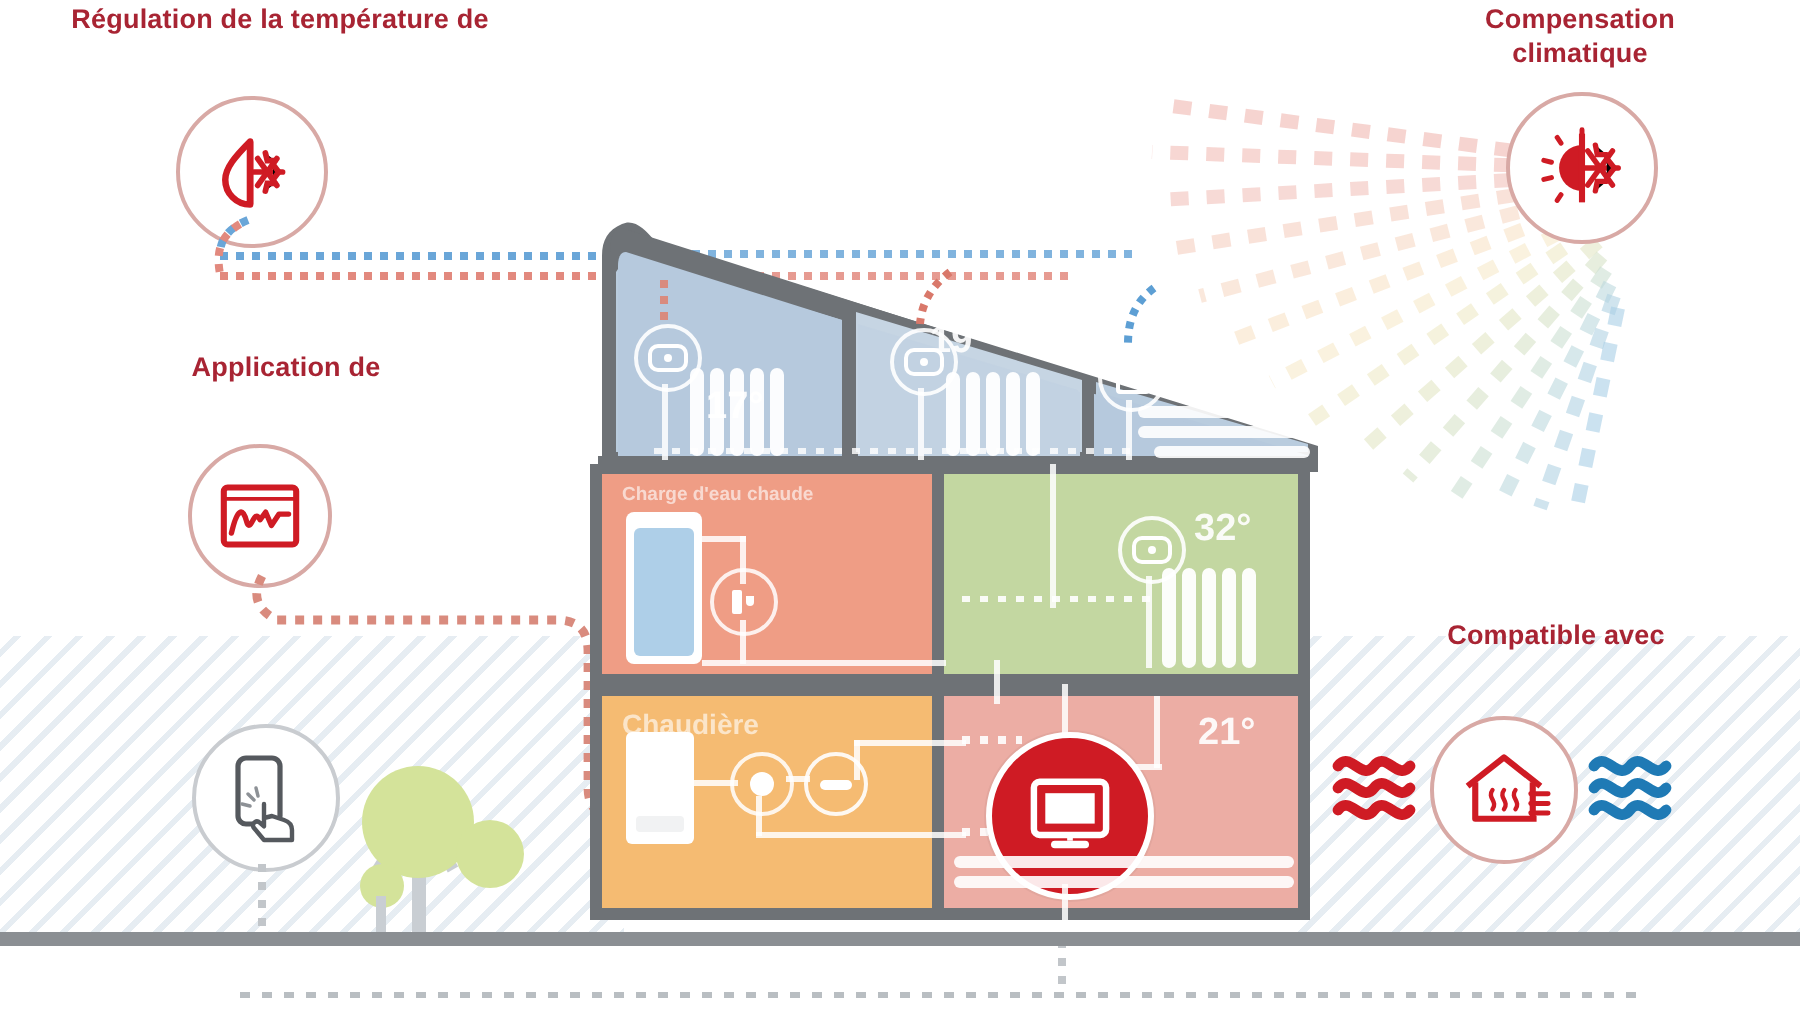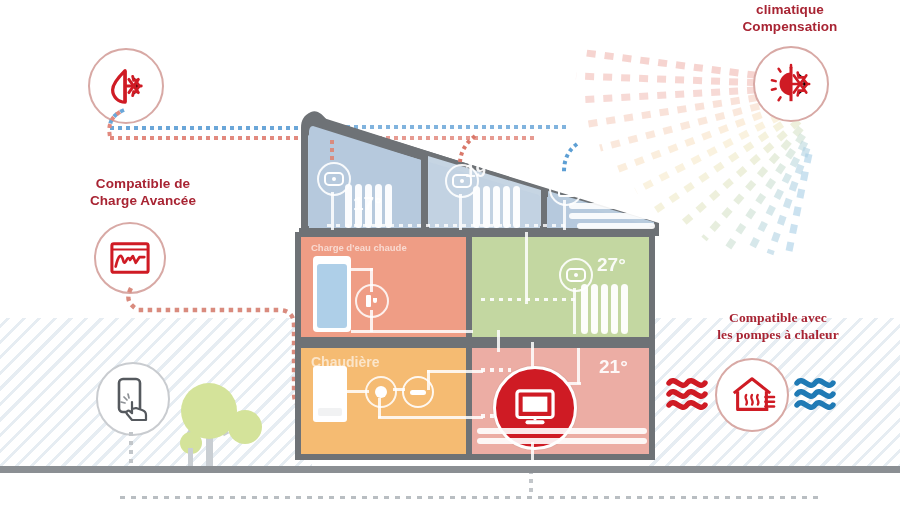--- a/index.html
+++ b/index.html
@@ -105,20 +105,21 @@
       <path d="M239,103 L120,208" stroke="#e2e6c5" opacity=".6"></path>
       <path d="M241,110 L144,221" stroke="#d7e2c8" opacity=".6"></path>
       <path d="M243,117 L168,230" stroke="#cbdfd2" opacity=".6"></path>
       <path d="M245,124 L190,234" stroke="#bcd8dd" opacity=".6"></path>
       <path d="M247,130 L210,236" stroke="#b0d2e3" opacity=".6"></path>
       <path d="M249,136 L228,238" stroke="#a9cee6" opacity=".6"></path>
     </g>
   </svg>
 
   <div class="label red" style="left:10px;top:2px;width:260px;font-size:13.5px;">
+    <div>Régulation de la température de</div>
   </div>
   <div class="circle red" style="left:88px;top:48px;width:72px;height:72px;">
     <svg width="42" height="42" viewBox="0 0 44 44">
       <path d="M21,6 C13,14 8,20 8,26 a13,13 0 0 0 13,13 Z" fill="none" stroke="#cf1b24" stroke-width="3.4" stroke-linejoin="round"></path>
       <path d="M21,6 L21,39" stroke="#cf1b24" stroke-width="3.4"></path>
       <g stroke="#cf1b24" stroke-width="3" stroke-linecap="round">
         <path d="M23,22 L38,22"></path>
         <path d="M25,15 L35,29"></path>
         <path d="M25,29 L35,15"></path>
         <path d="M33,18 L36,22 L33,26"></path>
@@ -132,22 +133,21 @@
   <div class="dashh d-red" style="left:110px;top:136px;width:210px;height:4px;"></div>
   <svg style="position:absolute;left:98px;top:108px;width:40px;height:40px;">
     <path d="M26,2 C16,6 12,12 12,19" fill="none" stroke="#6aa6d8" stroke-width="4" stroke-dasharray="4 4"></path>
     <path d="M22,4 C12,10 10,18 12,29" fill="none" stroke="#e2897e" stroke-width="4" stroke-dasharray="4 4"></path>
   </svg>
 
   <div class="dashh d-blue" style="left:322px;top:125px;width:248px;height:4px;opacity:.85;"></div>
   <div class="dashh d-red" style="left:322px;top:136px;width:212px;height:4px;opacity:.85;"></div>
 
   <div class="label red" style="left:48px;top:176px;width:190px;font-size:13.5px;">
-    <div>Compatible de</div>
-    <div>Charge Avancée</div>
+    <div>Application de</div>
   </div>
   <div class="circle red" style="left:94px;top:222px;width:68px;height:68px;">
     <svg width="40" height="34" viewBox="0 0 42 34">
       <rect x="2" y="2" width="38" height="30" rx="2" fill="none" stroke="#cf1b24" stroke-width="3.2"></rect>
       <path d="M2,8 L40,8" stroke="#cf1b24" stroke-width="2"></path>
       <path d="M6,26 C9,13 12,12 14,20 C16,27 18,12 21,19 L24,15 L27,22 L31,16 L36,16" fill="none" stroke="#cf1b24" stroke-width="2.8" stroke-linejoin="round" stroke-linecap="round"></path>
     </svg>
   </div>
 
   <svg style="position:absolute;left:116px;top:286px;width:220px;height:140px;" viewBox="0 0 220 140">
@@ -171,22 +171,22 @@
     <div class="tree-trunk" style="left:206px;top:400px;width:7px;height:66px;"></div>
     <div class="tree-trunk" style="left:189px;top:420px;width:6px;height:20px;transform:rotate(32deg);"></div>
     <div class="tree-trunk" style="left:219px;top:418px;width:6px;height:18px;transform:rotate(-30deg);"></div>
     <div class="tree-leaf" style="left:181px;top:383px;width:56px;height:56px;"></div>
     <div class="tree-leaf" style="left:228px;top:410px;width:34px;height:34px;"></div>
     <div class="tree-leaf" style="left:180px;top:432px;width:22px;height:22px;"></div>
     <div class="tree-trunk" style="left:188px;top:448px;width:5px;height:18px;"></div>
   </div>
 
   <div class="label red" style="left:700px;top:2px;width:180px;font-size:13.5px;">
+    <div>Compensation</div>
     <div>climatique</div>
-    <div>Compensation</div>
   </div>
   <div class="circle red" style="left:753px;top:46px;width:72px;height:72px;">
     <svg width="46" height="42" viewBox="0 0 48 44">
       <path d="M24,10 a12,12 0 0 0 0,24 Z" fill="#cf1b24"></path>
       <path d="M24,4 L24,40" stroke="#cf1b24" stroke-width="3.2"></path>
       <g stroke="#cf1b24" stroke-width="2.6" stroke-linecap="round">
         <path d="M24,5 L24,2"></path>
           <path d="M13,9 L11,6"></path>
           <path d="M8,19 L4,18"></path>
         <path d="M8,27 L4,28"></path>
@@ -196,23 +196,22 @@
         <path d="M25,22 L43,22"></path>
         <path d="M27,13 L40,31"></path>
         <path d="M27,31 L40,13"></path>
         <path d="M37,17 L41,22 L37,27"></path>
         <path d="M31,10 L32,15 L37,15"></path>
         <path d="M37,29 L32,29 L31,34"></path>
       </g>
     </svg>
   </div>
 
-  <div class="label red" style="left:672px;top:310px;width:212px;font-size:13.5px;font-family:Liberation Serif, serif;">
+  <div class="label red" style="left:672px;top:310px;width:212px;font-size:13.5px;">
     <div>Compatible avec</div>
-    <div>les pompes à chaleur</div>
   </div>
   <div class="circle red" style="left:715px;top:358px;width:70px;height:70px;">
     <svg width="46" height="42" viewBox="0 0 48 42">
       <path d="M5,19 L24,4 L43,19" fill="none" stroke="#cf1b24" stroke-width="3.2" stroke-linejoin="round"></path>
       <path d="M9,17 L9,36 L41,36" fill="none" stroke="#cf1b24" stroke-width="3.2" stroke-linejoin="round"></path>
       <path d="M39,17 L39,36" fill="none" stroke="#cf1b24" stroke-width="3.2"></path>
       <g stroke="#cf1b24" stroke-width="2.3" fill="none" stroke-linecap="round">
         <path d="M18,31 C21,27 15,25 18,21"></path>
         <path d="M24,31 C27,27 21,25 24,21"></path>
         <path d="M30,31 C33,27 27,25 30,21"></path>
@@ -337,21 +336,21 @@
         <rect x="2" y="2" width="5" height="12" rx="1" fill="#fff"></rect>
         <path d="M9,5 h4 v3 a2,2 0 0 1 -4,0 z" fill="#fff"></path>
       </svg>
     </div>
     <div class="pipe pipe-v" style="left:89px;top:212px;height:22px;"></div>
     <div class="pipe pipe-h" style="left:70px;top:232px;width:122px;"></div>
 
     <div class="thermo" style="left:278px;top:160px;width:30px;height:30px;">
       <div class="inner"></div>
     </div>
-    <div class="temp" style="left:316px;top:156px;font-size:19px;">27°</div>
+    <div class="temp" style="left:316px;top:156px;font-size:19px;">32°</div>
     <div class="radiator" style="left:300px;top:186px;height:50px;">
       <i style="height:50px"></i>
         <i style="height:50px"></i>
         <i style="height:50px"></i>
         <i style="height:50px"></i>
         <i style="height:50px"></i>
     </div>
     <div class="pipe pipe-v" style="left:292px;top:190px;height:46px;"></div>
     <div class="dashh d-whiteh" style="left:200px;top:200px;width:96px;height:3px;"></div>
     <div class="pipe pipe-v" style="left:244px;top:134px;height:72px;"></div>

